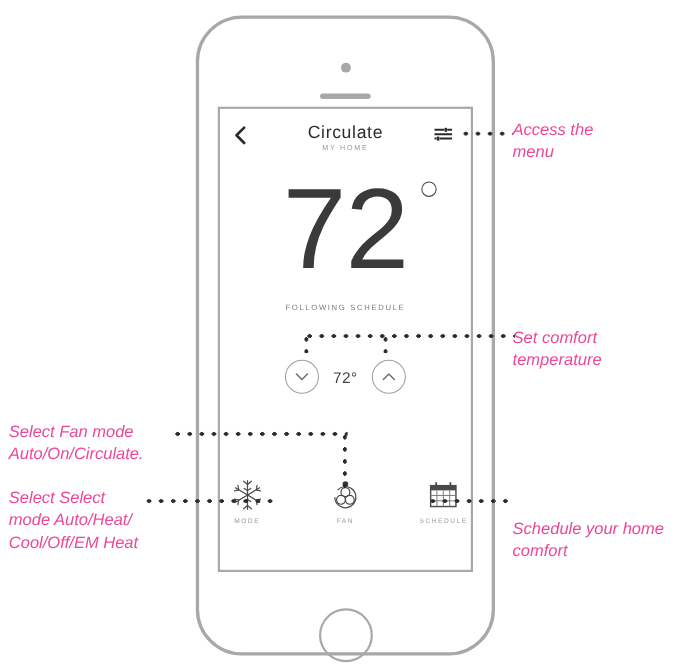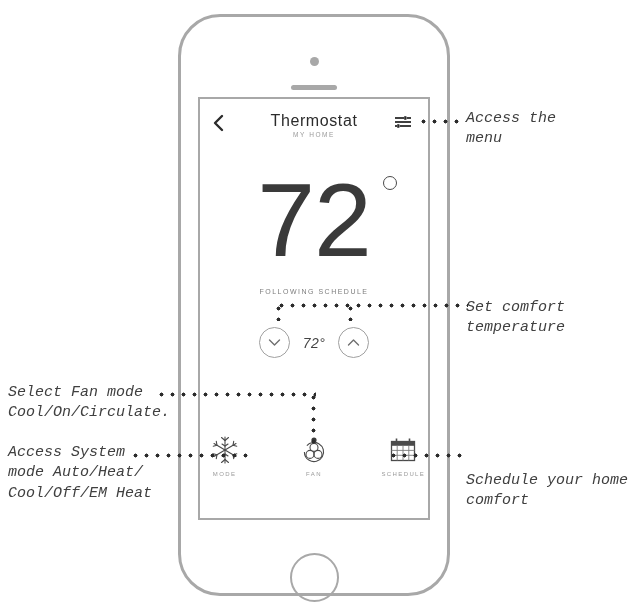--- a/index.html
+++ b/index.html
@@ -110,21 +110,21 @@
     top: 16px;
     width: 18px;
     height: 14px;
   }
 
   
   .temp-block {
     position: absolute;
     left: 0;
     right: 0;
-    top: 69px;
+    top: 58px;
     text-align: center;
   }
   .temp-row {
     display: inline-block;
     position: relative;
   }
   .temp-value {
     font-family: "Liberation Sans", sans-serif;
     font-size: 104px;
     font-weight: 300;
@@ -152,21 +152,20 @@
   
   .setpoint-row {
     position: absolute;
     left: 0;
     right: 0;
     top: 228px;
     display: flex;
     align-items: center;
     justify-content: center;
     gap: 13px;
-    font-style: italic;
   }
   .round-btn {
     width: 31px;
     height: 31px;
     border-radius: 50%;
     border: 1.2px solid #a0a0a0;
     box-sizing: border-box;
     display: flex;
     align-items: center;
     justify-content: center;
@@ -201,25 +200,25 @@
   .nav-label {
     margin-top: 5px;
     font-size: 6px;
     letter-spacing: 1.4px;
     color: #9a9a9a;
   }
 
   
   .annotation {
     position: absolute;
-    font-family: Liberation Mono, monospace;
+    font-family: Liberation Sans, sans-serif;
     font-style: italic;
     font-size: 15px;
     line-height: 1.35;
-    color: #404040;
+    color: #ec4899;
     font-weight: 300;
     white-space: pre-line;
   }
   #ann-menu       { left: 466px; top: 109px; }
   #ann-setpoint   { left: 466px; top: 298px; }
   #ann-schedule   { left: 466px; top: 443px; width: 170px; margin-top: 28px; }
   #ann-fan        { left: 8px;   top: 383px; text-align: left; }
   #ann-system     { left: 8px;   top: 443px; text-align: left; }
 
   
@@ -251,21 +250,21 @@
 </div>
 
 <div id="phone-screen">
 
   <div class="app-header">
     <div class="back-chevron">
       <svg width="14" height="18" viewBox="0 0 14 18">
         <polyline points="10,2 3,9 10,16" fill="none" stroke="#2b2b2b" stroke-width="2.4" stroke-linecap="round" stroke-linejoin="round"></polyline>
       </svg>
     </div>
-    <div class="app-title">Thermostat</div>
+    <div class="app-title">Circulate</div>
     <div class="app-subtitle">MY HOME</div>
     <div class="menu-icon">
       <svg width="18" height="14" viewBox="0 0 18 14">
         <line x1="1" y1="3" x2="17" y2="3" stroke="#2b2b2b" stroke-width="1.8"></line>
         <line x1="1" y1="7" x2="17" y2="7" stroke="#2b2b2b" stroke-width="1.8"></line>
         <line x1="1" y1="11" x2="17" y2="11" stroke="#2b2b2b" stroke-width="1.8"></line>
         <rect x="10" y="1" width="2.6" height="4" fill="#ffffff"></rect>
         <rect x="10.2" y="1.2" width="2.2" height="3.6" fill="#2b2b2b"></rect>
         <rect x="3" y="9" width="2.6" height="4" fill="#ffffff"></rect>
         <rect x="3.2" y="9.2" width="2.2" height="3.6" fill="#2b2b2b"></rect>
@@ -377,17 +376,17 @@
 <div class="annotation" id="ann-menu">Access the
 menu</div>
 
 <div class="annotation" id="ann-setpoint">Set comfort
 temperature</div>
 
 <div class="annotation" id="ann-schedule">Schedule your home
 comfort</div>
 
 <div class="annotation" id="ann-fan">Select Fan mode
-Cool/On/Circulate.</div>
-
-<div class="annotation" id="ann-system">Access System
+Auto/On/Circulate.</div>
+
+<div class="annotation" id="ann-system">Select Select
 mode Auto/Heat/
 Cool/Off/EM Heat</div>
 
 </body></html>

